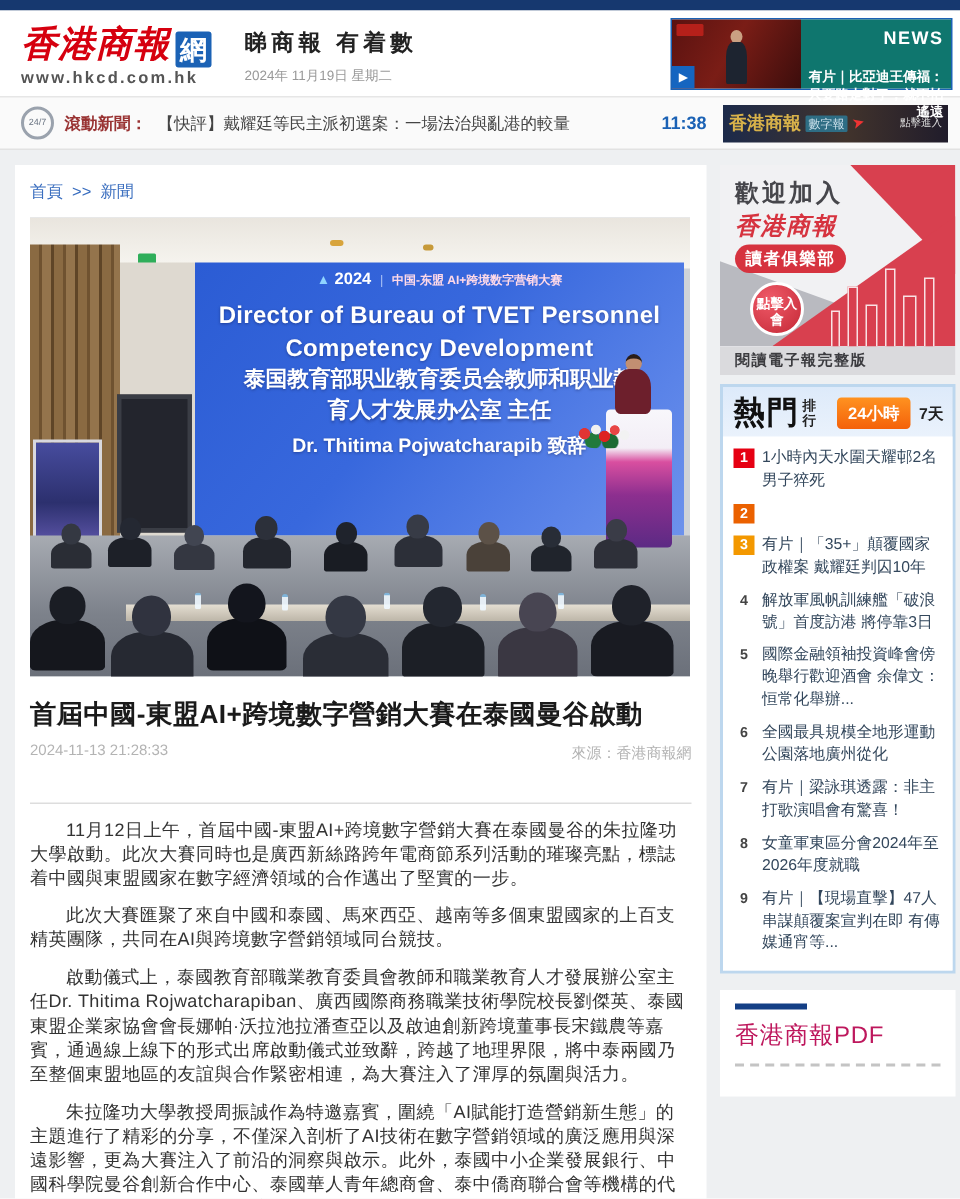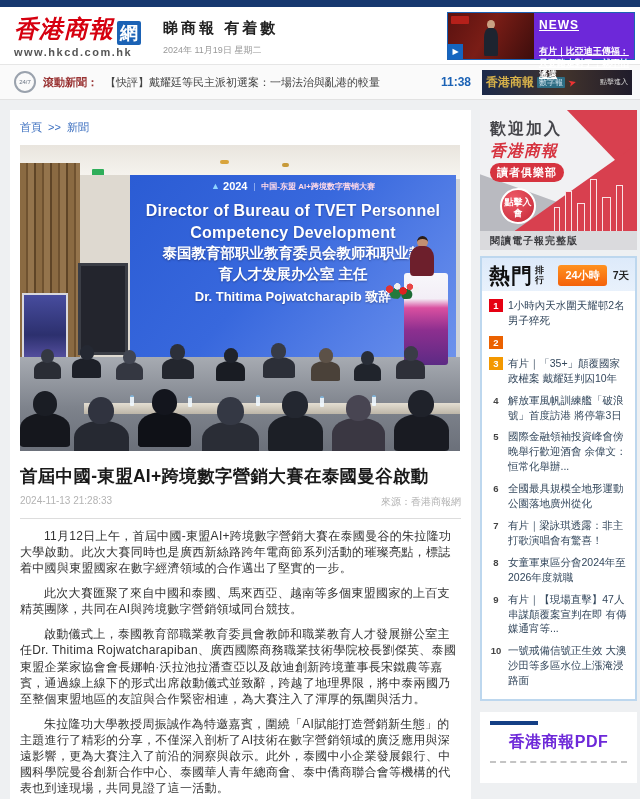--- a/index.html
+++ b/index.html
@@ -21,21 +21,21 @@
   .slogan { font-size:15px; font-weight:bold; color:#222; letter-spacing:3px; }
   .hdate { font-size:9px; color:#999; margin-top:6px; }
   .video-thumb { position:absolute; right:5px; top:5px; width:188px; height:48px; display:flex; border:1px solid #1b62b5; cursor:pointer; }
   .video-photo { width:86px; background:linear-gradient(120deg,#5a1210 0%,#7a1d16 45%,#3c0d0c 100%); position:relative; }
   .vp-person { position:absolute; left:36px; top:7px; width:14px; height:38px; }
   .vp-person i { display:block; }
   .vp-head { width:8px; height:9px; border-radius:50%; background:#caa183; margin:0 auto; }
   .vp-suit { width:14px; height:28px; border-radius:35% 35% 8% 8%; background:#1d2430; margin-top:-1px; }
   .vp-logo { position:absolute; left:3px; top:3px; width:18px; height:8px; background:#b5201a; border-radius:1px; }
   .play-btn { position:absolute; left:0; bottom:0; width:15px; height:15px; background:#1565c0; color:#fff; font-size:8px; line-height:15px; text-align:center; }
-  .video-panel { flex:1; background:#6d28d9; color:#fff; padding:3px 5px; text-align:left;text-decoration:underline; }
+  .video-panel { flex:1; background:#0f766e; color:#fff; padding:3px 5px; text-align:right; }
   .news-label { font-weight:bold; font-size:12px; letter-spacing:1px; margin-top:2px; }
   .video-caption { font-size:9px; line-height:1.3; margin-top:14px; font-weight:bold; }
   
   .ticker { height:36px; background:#fafafa; border-top:1px solid #e6e6e6; border-bottom:1px solid #e2e2e2; display:flex; align-items:center; padding:0 8px 0 14px; gap:7px; }
   .clock-icon { width:22px; height:22px; border:2px solid #9aa2ad; border-radius:50%; font-size:6px; color:#6a7482; text-align:center; line-height:18px; flex:none; }
   .ticker-label { font-size:11px; font-weight:bold; color:#993333; flex:none; }
   .ticker-headline { font-size:11px; color:#444; flex:none; cursor:pointer; }
   .ticker-spacer { flex:1; }
   .ticker-time { font-size:12px; font-weight:bold; color:#1b62b5; flex:none; margin-right:4px; }
   .ticker-banner { width:150px; height:25px; flex:none; background:linear-gradient(90deg,#1c2a4a 0%,#41332c 55%,#201c2b 100%); display:flex; align-items:center; padding:0 4px; gap:3px; cursor:pointer; }
@@ -86,21 +86,21 @@
       radial-gradient(circle at 68% 32%, #e84545 3px, transparent 3.5px),
       radial-gradient(circle at 85% 50%, #f2f2f2 3px, transparent 3.5px),
       radial-gradient(circle at 60% 75%, #1c6b33 5px, transparent 6px),
       radial-gradient(circle at 30% 72%, #227a3b 5px, transparent 6px); }
   .person { position:absolute; width:calc(var(--s)*2.1px); }
   .person i { display:block; }
   .person .ph-h { width:calc(var(--s)*1px); height:calc(var(--s)*1.05px); border-radius:50% 50% 45% 45%; background:var(--c); margin:0 auto; filter:brightness(1.25); }
   .person .ph-b { width:100%; height:calc(var(--s)*1.4px); border-radius:45% 45% 8% 8%; background:var(--c); margin-top:calc(var(--s)*-0.12px); }
   
   .article-title { font-size:17.5px; font-weight:bold; color:#1a1a1a; margin:13px 0 7px; letter-spacing:.3px; }
-  .article-meta { display:flex; justify-content:space-between; font-size:10px; color:#b3b3b3; padding-bottom:9px; border-bottom:1px solid #ddd; }
+  .article-meta { display:flex; justify-content:space-between; font-size:10px; color:#b3b3b3; padding-bottom:26px; border-bottom:1px solid #ddd; }
   .article-body { margin-top:6px; }
   .article-body p { font-size:12px; color:#333; line-height:1.34; text-indent:2em; margin:9px 0; letter-spacing:.3px; }
   
   .sidebar { width:157px; }
   
   .club-ad { height:140px; position:relative; background:#f1f1f3; overflow:hidden; cursor:pointer; }
   .ad-tri { position:absolute; top:0; right:0; width:62%; height:52%; background:#d8404f; clip-path:polygon(28% 0,100% 0,100% 100%); }
   .ad-gray { position:absolute; left:0; bottom:19px; width:100%; height:52%; background:#b9bac0; clip-path:polygon(0 100%,0 22%,100% 100%); }
   .ad-red2 { position:absolute; right:0; bottom:19px; width:78%; height:62%; background:#d8404f; clip-path:polygon(0 100%,100% 0,100% 100%); }
   .ad-bld { position:absolute; bottom:19px; background:#d8404f; border:1px solid rgba(255,255,255,.85); border-bottom:none; }
@@ -120,21 +120,21 @@
   .rank-list { background:#fff; padding:7px 7px 4px 7px; }
   .rank-item { display:flex; gap:5px; margin-bottom:7px; cursor:pointer; }
   .rk-num { flex:none; width:14px; height:13px; font-size:9.5px; line-height:13px; text-align:center; color:#444; font-weight:bold; margin-top:1px; }
   .rk-n1 { background:#e60012; color:#fff; }
   .rk-n2 { background:#eb6100; color:#fff; }
   .rk-n3 { background:#f39800; color:#fff; }
   .rk-text { font-size:10.5px; line-height:1.42; color:#33475c; }
   
   .pdf-card { margin-top:11px; background:#fff; padding:9px 10px 10px; }
   .pdf-topbar { width:48px; height:4px; background:#143f85; }
-  .pdf-title { font-size:16px; font-weight:bold; color:#6d28d9; margin:7px 0 8px; letter-spacing:.5px;text-align:center; }
+  .pdf-title { font-size:16px; font-weight:normal; color:#be185d; margin:7px 0 8px; letter-spacing:.5px; }
   .pdf-divider { border-top:2px dashed #c4c4c4; margin-bottom:10px; }
 </style>
 </head>
 <body>
 
 <div class="topbar"></div>
 
 <div class="header">
   <div class="logo-block">
     <div class="logo-row">
@@ -358,24 +358,20 @@
           <span class="rk-text">有片｜梁詠琪透露：非主打歌演唱會有驚喜！</span>
         </div>
         <div class="rank-item">
           <span class="rk-num">8</span>
           <span class="rk-text">女童軍東區分會2024年至2026年度就職</span>
         </div>
         <div class="rank-item">
           <span class="rk-num">9</span>
           <span class="rk-text">有片｜【現場直擊】47人串謀顛覆案宣判在即 有傳媒通宵等...</span>
         </div>
-        <div class="rank-item">
-          <span class="rk-num">10</span>
-          <span class="rk-text">一號戒備信號正生效 大澳沙田等多區水位上漲淹浸路面</span>
-        </div>
       </div>
     </div>
 
     <div class="pdf-card">
       <div class="pdf-topbar"></div>
       <div class="pdf-title">香港商報PDF</div>
       <div class="pdf-divider"></div>
 
     </div>
 

